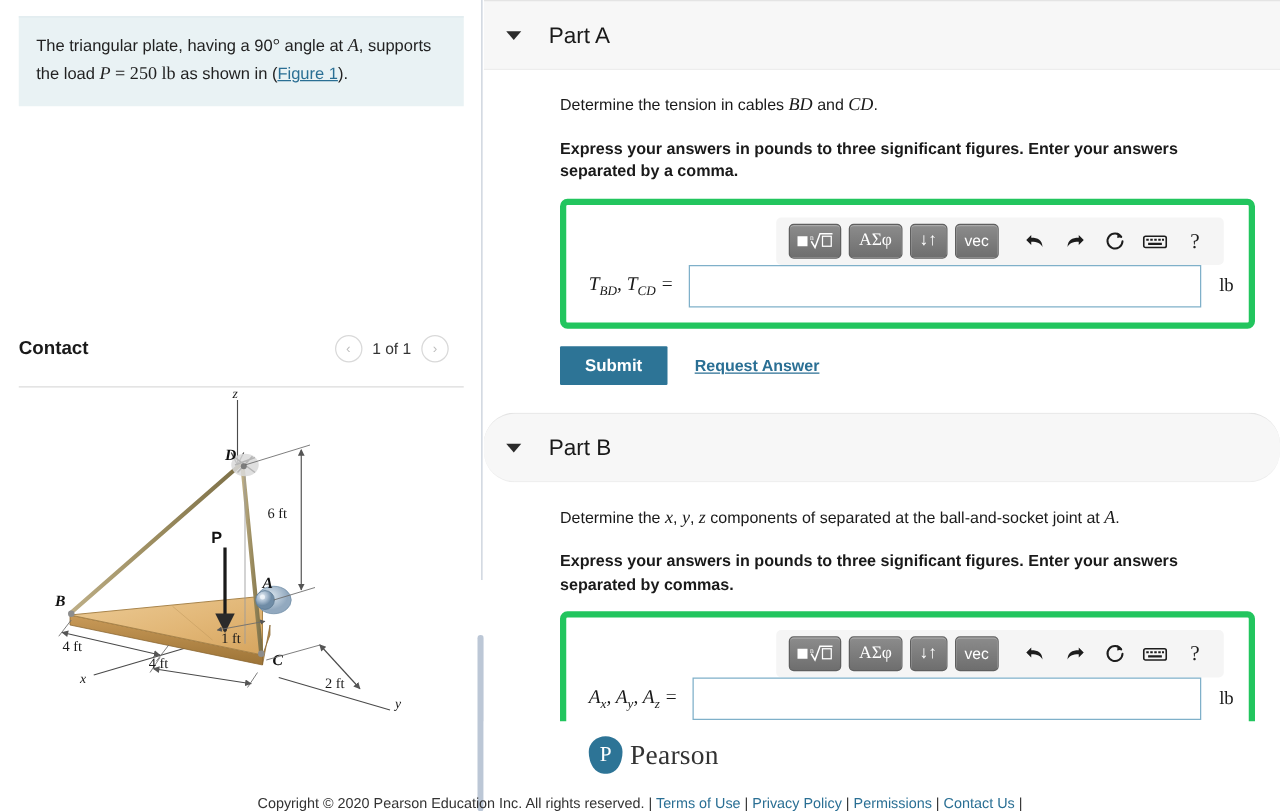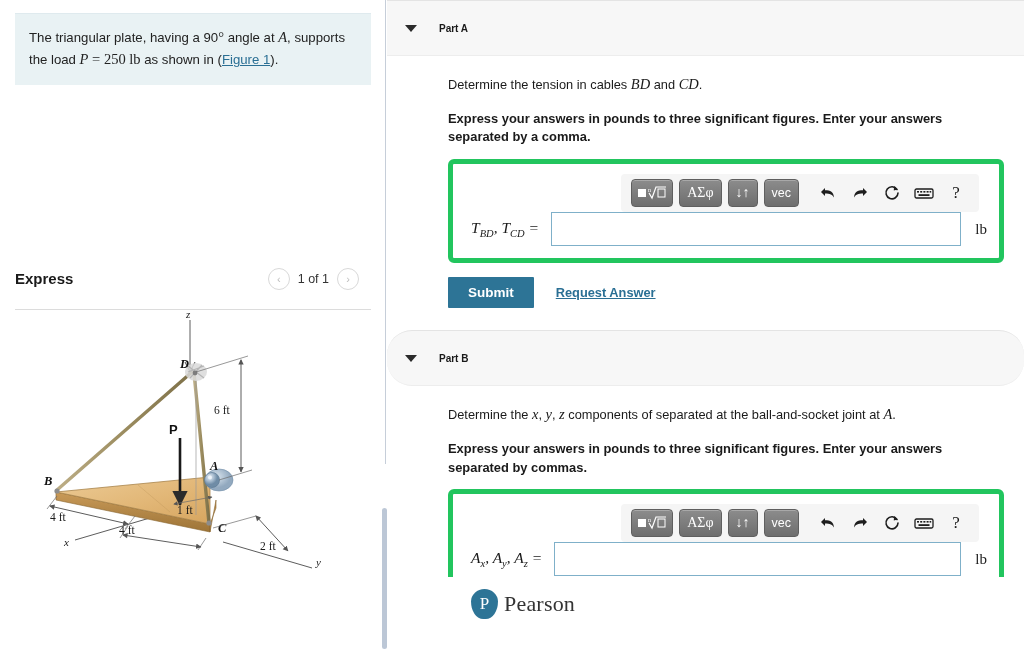--- a/index.html
+++ b/index.html
@@ -63,21 +63,21 @@
     border-bottom: 1px solid #ededed;
     height: 56px; display: flex; align-items: center;
     padding-left: 18px;
   }
   .caret {
     width: 0; height: 0;
     border-left: 6px solid transparent; border-right: 6px solid transparent;
     border-top: 7px solid #2b2b2b;
     margin-right: 22px; cursor: pointer;
   }
-  .part-title { font-size: 10px; font-weight: bold; color: #1a1a1a; }
+  .part-title { font-size: 18px; font-weight: normal; color: #1a1a1a; }
 
   .part-body { padding: 18px 20px 0 61px; }
   .q-text { font-size: 13.4px; color: #1a1a1a; line-height: 1.5; margin-bottom: 14px;
             font-family: "Liberation Serif", serif; }
   .q-text .lbl { font-family: "Liberation Sans", sans-serif; font-size:12.8px; }
   .q-instr { font-size: 12.9px; font-weight: bold; color: #1a1a1a; line-height: 1.45; margin-bottom: 12px;
              max-width: 565px; }
 
   .answer-box {
     border: 5px solid #22c55e; border-radius: 6px; background: #fff;
@@ -174,21 +174,21 @@
 
   <div class="left-panel">
 
     <div class="problem-box">
       <div class="problem-text">
         <span>The triangular plate, having a 90</span><span class="mn">°</span><span> angle at </span><span class="mi">A</span><span>, supports the load </span><span class="mi">P</span><span class="mn"> = 250 lb</span><span> as shown in (</span><span class="fig-link">Figure 1</span><span>).</span>
       </div>
     </div>
 
     <div class="figure-header">
-      <div class="figure-title">Express</div>
+      <div class="figure-title">Contact</div>
       <div class="pager">
         <div class="pg-btn">
           <span>‹</span>
         </div>
         <div class="pg-label">1 of 1</div>
         <div class="pg-btn">
           <span>›</span>
         </div>
       </div>
     </div>
@@ -445,14 +445,17 @@
     </div>
   </div>
 
   <div class="pearson-overlay">
     <div class="pearson-logo">
       <div class="p-mark">P</div>
       <div class="p-word">Pearson</div>
     </div>
   </div>
 
+  <div class="copyright-line">
+    <span>Copyright © 2020 Pearson Education Inc. All rights reserved.</span><span> | </span><a>Terms of Use</a><span> | </span><a>Privacy Policy</a><span> | </span><a>Permissions</a><span> | </span><a>Contact Us</a><span> | </span>
+  </div>
 
 </div>
 
 </body></html>

